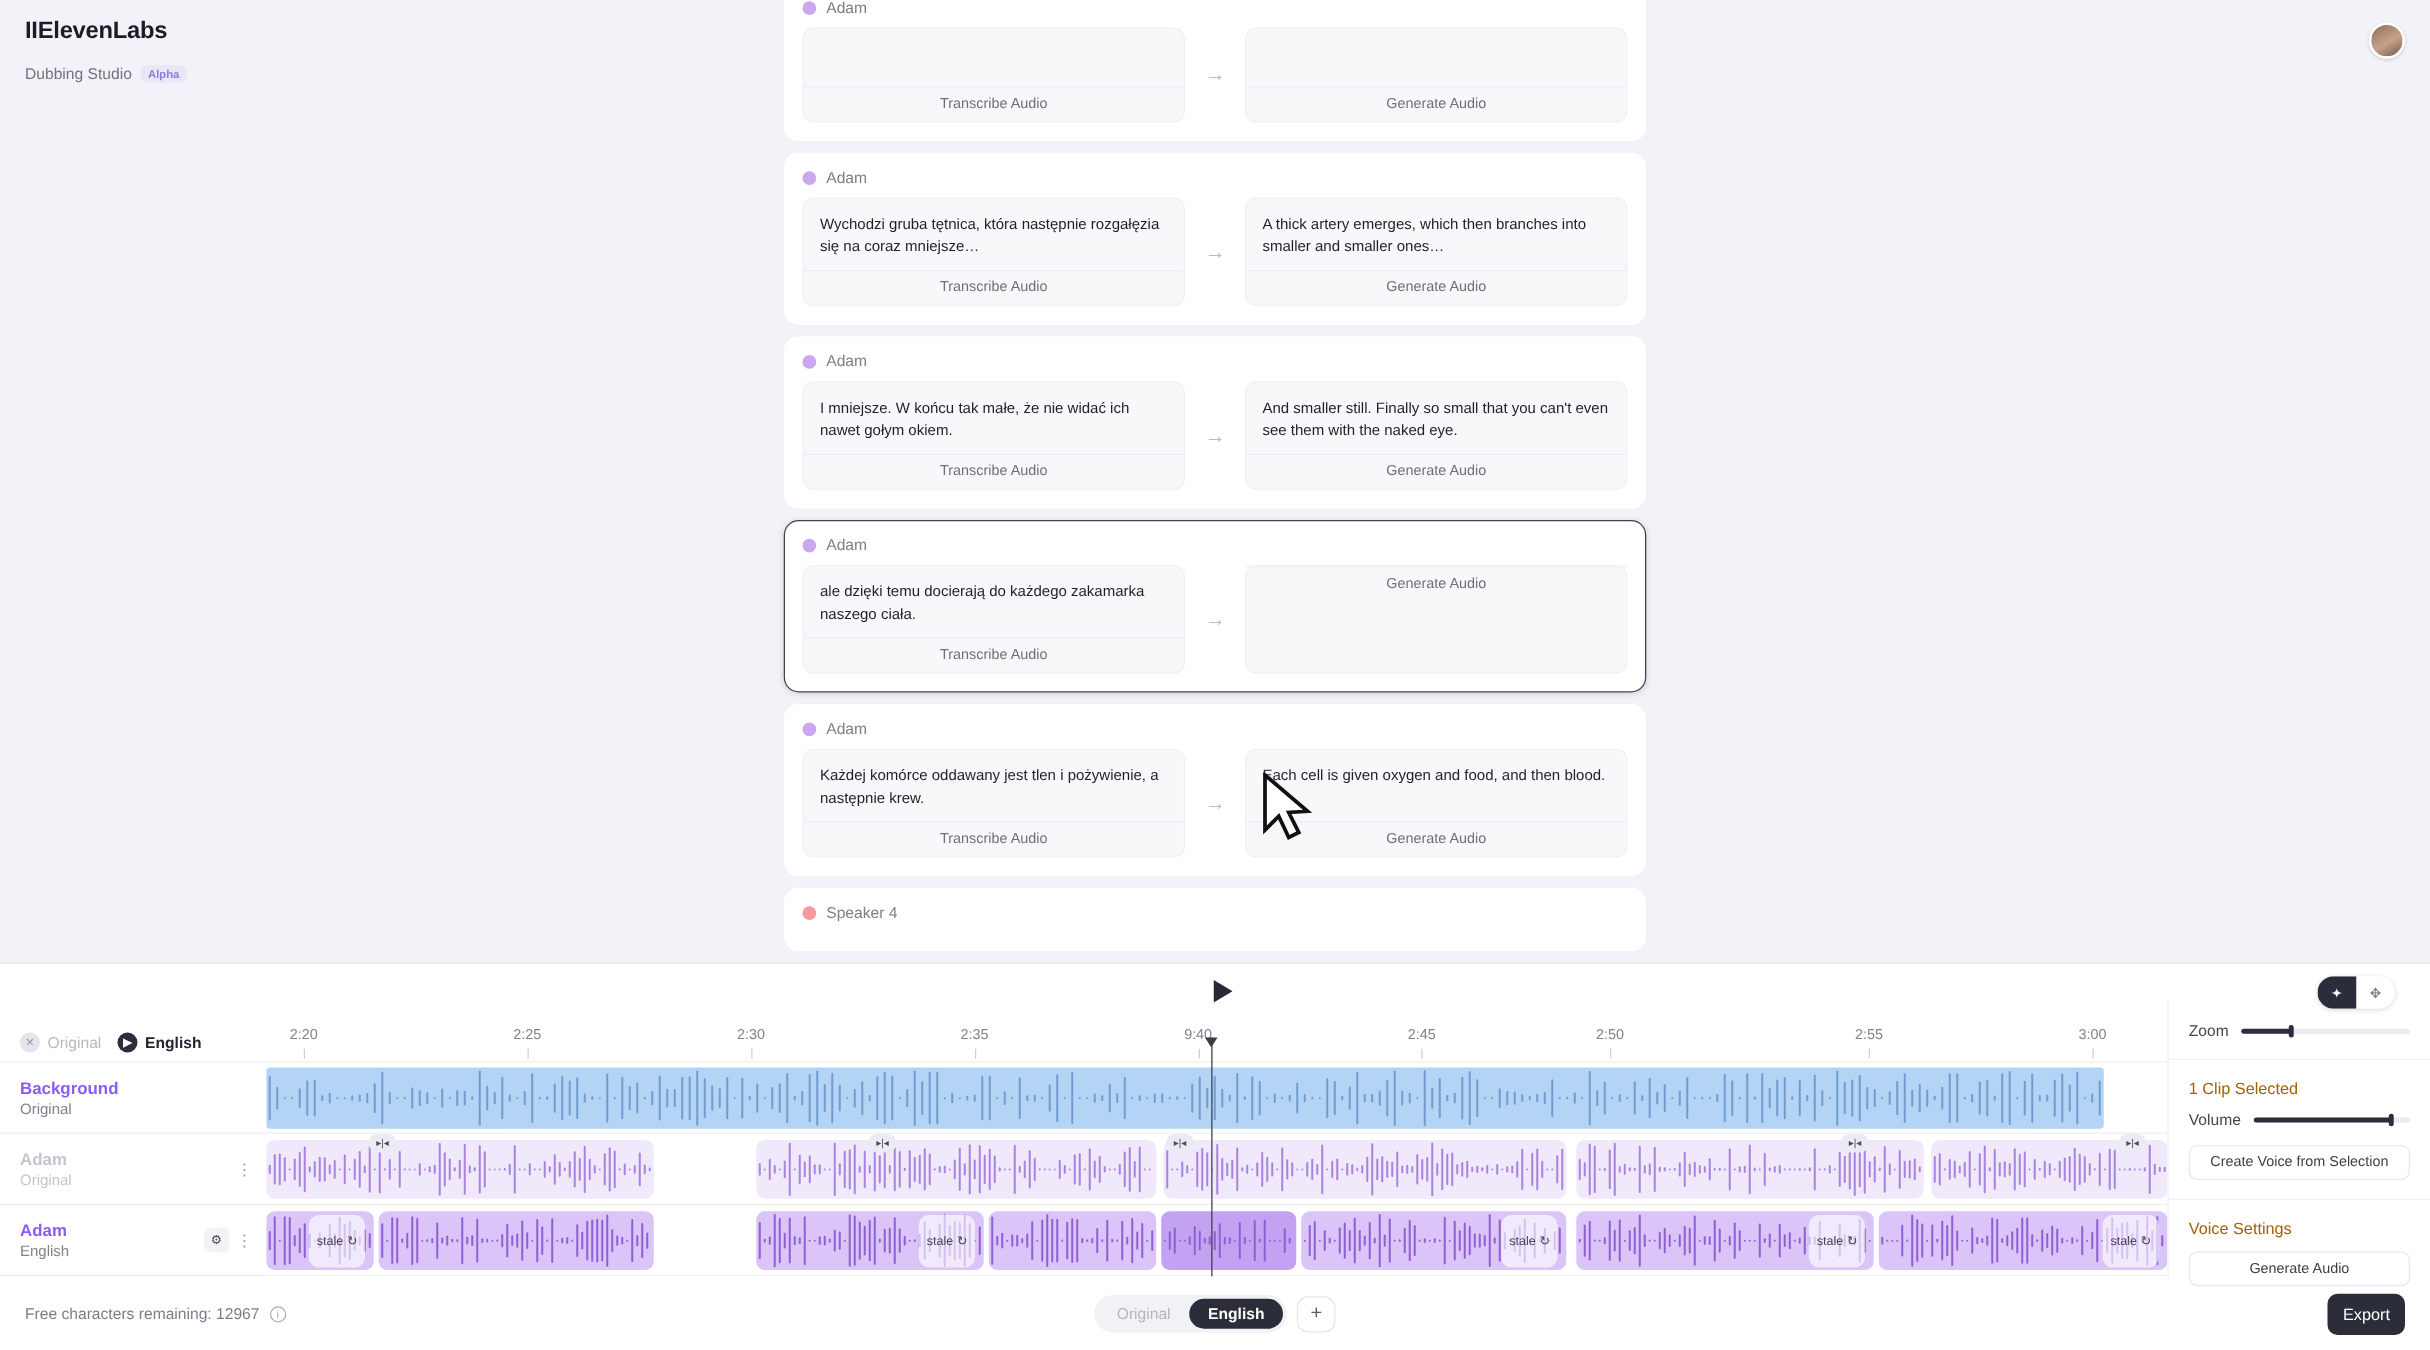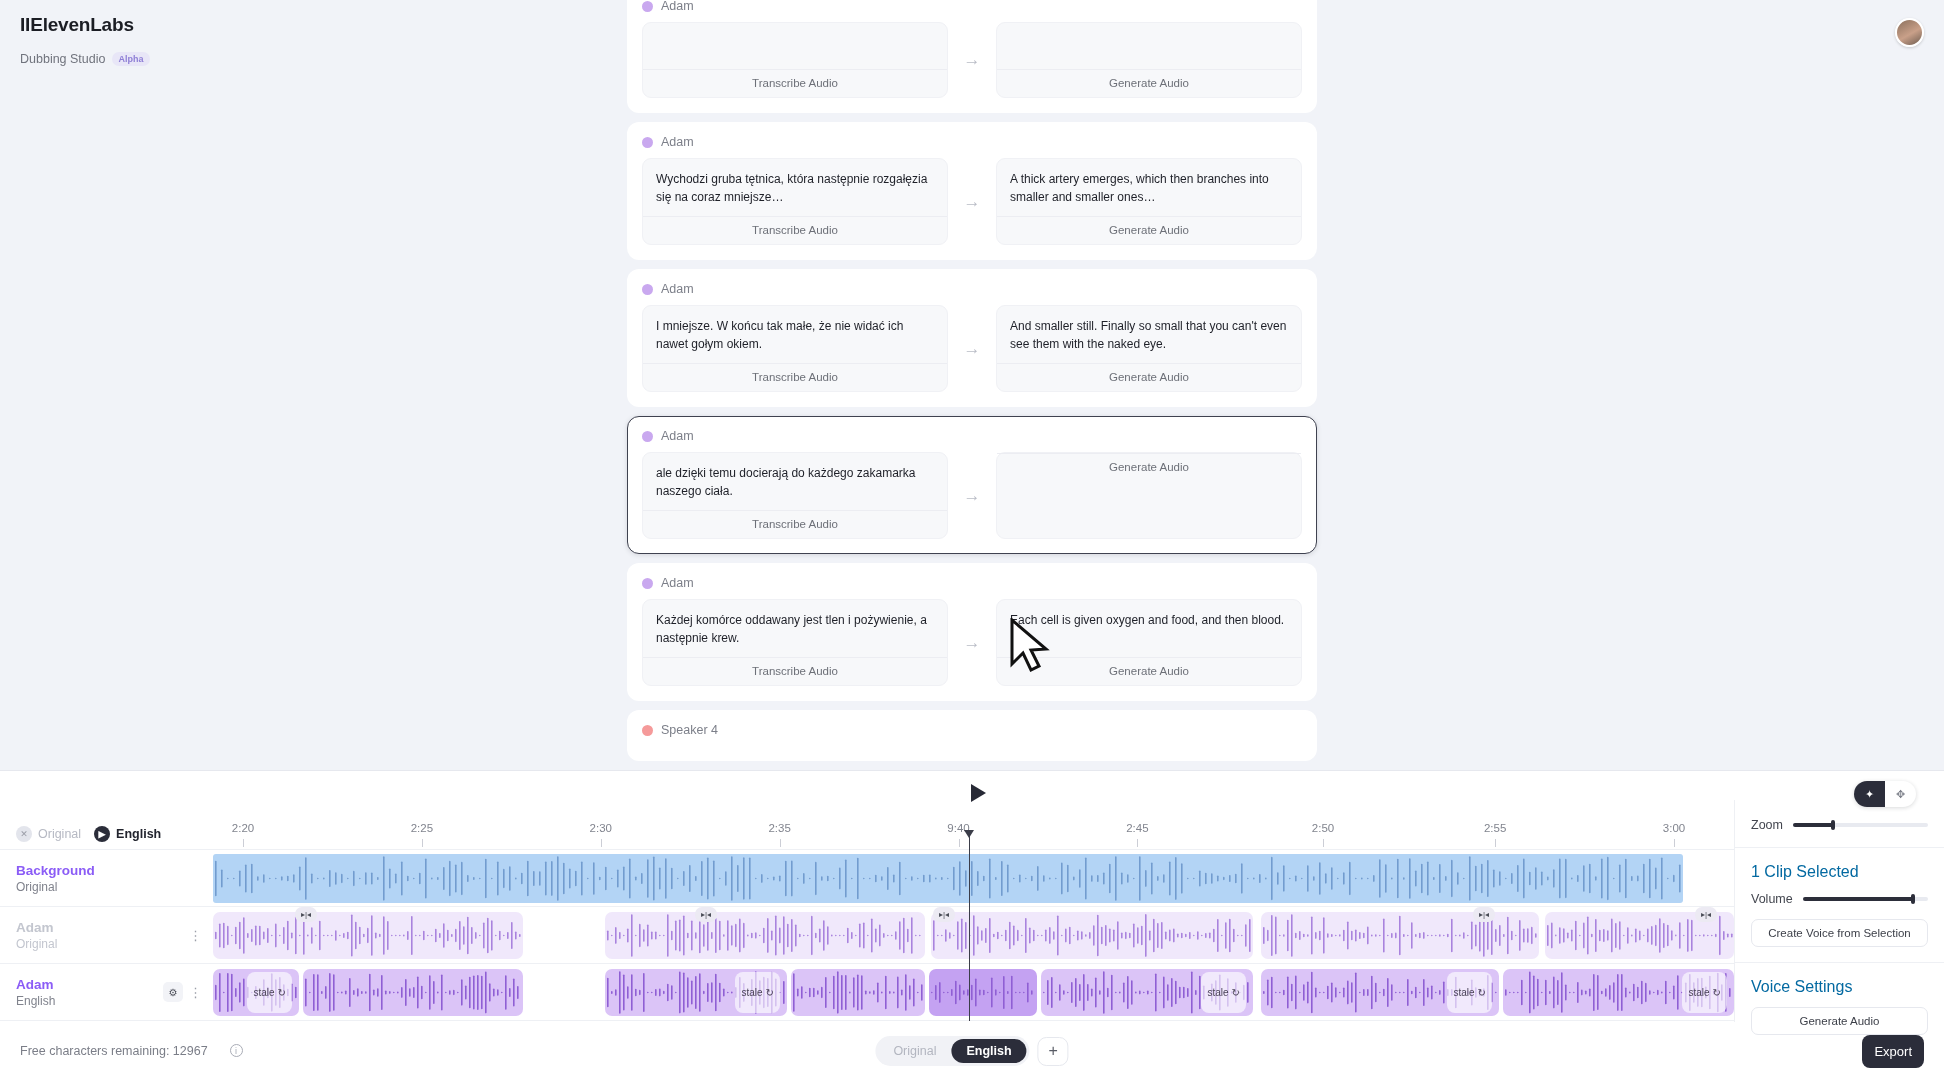--- a/index.html
+++ b/index.html
@@ -174,30 +174,30 @@
   .slider-fill { position: absolute; left: 0; top: 0; height: 4px; background: #2c2e3a; border-radius: 2px; }
   .slider-knob {
     position: absolute; top: -3px; width: 4px; height: 10px;
     background: #2c2e3a; border-radius: 2px; transform: translateX(-2px);
   }
   .sep { height: 1px; background: #eef0f4; margin: 15px -16px; }
   .insp-btn {
     width: 100%; border: 1px solid #e6e8ee; border-radius: 7px; background: #fff;
     font-size: 11.5px; color: #3c3f48; padding: 7px 0; cursor: pointer; text-align: center;
   }
-  .insp-cap { font-size: 16px; color: #0369a1; margin-bottom: 11px; }
+  .insp-cap { font-size: 13px; color: #a16207; margin-bottom: 11px; }
 
   
   .bottombar {
     position: absolute; left: 0; bottom: 0; width: 1944px; height: 58px;
     display: flex; align-items: center;
   }
   .free-chars {
     position: absolute; left: 20px; font-size: 12.5px; color: #7b7e88;
-    display: flex; align-items: flex-start; gap: 22px;
+    display: flex; align-items: center; gap: 8px;
   }
   .info-i {
     width: 13px; height: 13px; border-radius: 50%; border: 1px solid #a9acb6;
     font-size: 9px; color: #a9acb6; display: flex; align-items: center; justify-content: center;
   }
   .lang-switch {
     position: absolute; left: 50%; transform: translateX(-50%);
     display: flex; align-items: center; gap: 8px;
   }
   .seg { display: flex; background: #f1f2f6; border-radius: 16px; padding: 3px; }
@@ -403,21 +403,21 @@
         <div class="tick-line"></div>
       </div>
       <div class="tick" style="left: 745.5px;">
         <div class="tick-lbl">9:40</div>
         <div class="tick-line"></div>
       </div>
       <div class="tick" style="left: 924.375px;">
         <div class="tick-lbl">2:45</div>
         <div class="tick-line"></div>
       </div>
-      <div class="tick" style="left: 1110px;">
+      <div class="tick" style="left: 1075px;">
         <div class="tick-lbl">2:50</div>
         <div class="tick-line"></div>
       </div>
       <div class="tick" style="left: 1282.12px;">
         <div class="tick-lbl">2:55</div>
         <div class="tick-line"></div>
       </div>
       <div class="tick" style="left: 1461px;">
         <div class="tick-lbl">3:00</div>
         <div class="tick-line"></div>

